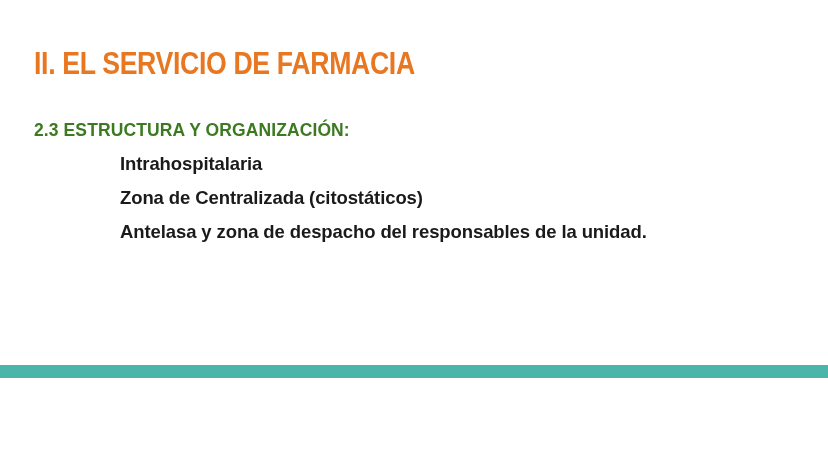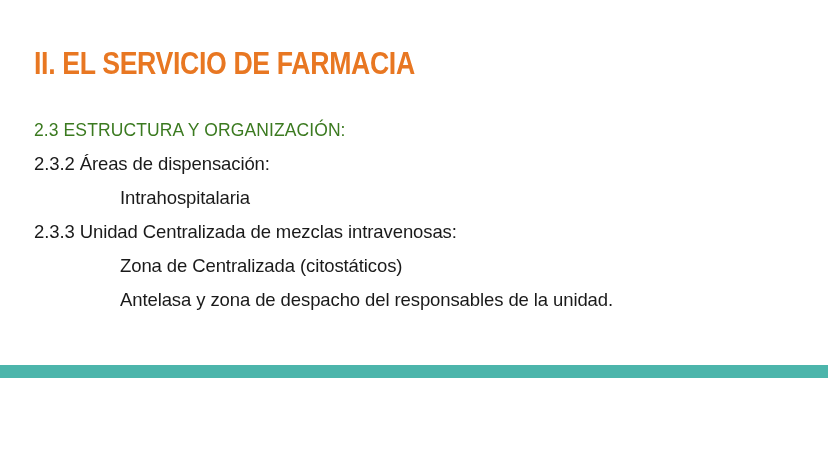--- a/index.html
+++ b/index.html
@@ -34,21 +34,21 @@
   }
   .body-block {
     position: absolute;
     left: 0;
     top: 113px;
     width: 828px;
   }
   .line {
     font-family: "Liberation Sans", sans-serif;
     font-size: 18.5px;
-    font-weight: normal;
+    font-weight: bold;
     color: #1A1A1A;
     line-height: 34px;
     height: 34px;
     white-space: pre;
     padding-left: 34px;
     box-sizing: border-box;
     letter-spacing: -0.1px;
   }
   .line.section-head {
     color: #3B7A20;
@@ -71,26 +71,24 @@
 <body>
 
 <div class="slide">
 
   <div class="slide-title">II. EL SERVICIO DE FARMACIA</div>
 
   <div class="body-block">
 
     <div class="line section-head">2.3 ESTRUCTURA Y ORGANIZACIÓN:</div>
 
-    <div class="line">2.3.2 Áreas de dispensación:</div>
 
     <div class="line indent">Intrahospitalaria</div>
 
 
-    <div class="line">2.3.3 Unidad Centralizada de mezclas intravenosas:</div>
 
 
     <div class="line indent">Zona de Centralizada (citostáticos)</div>
 
     <div class="line indent">Antelasa y zona de despacho del responsables de la unidad.</div>
 
   </div>
 
   <div class="bottom-bar"></div>
 

